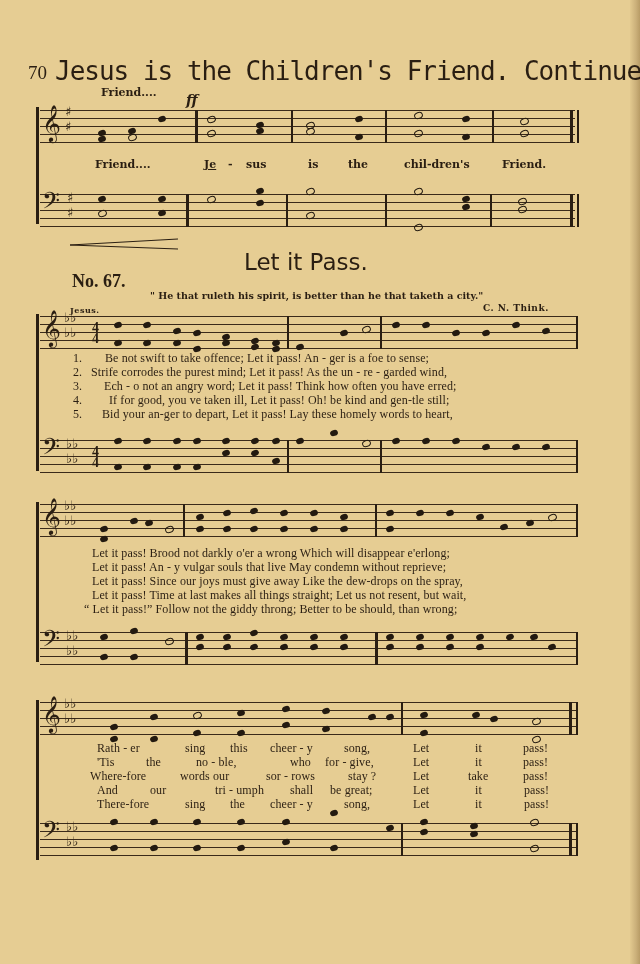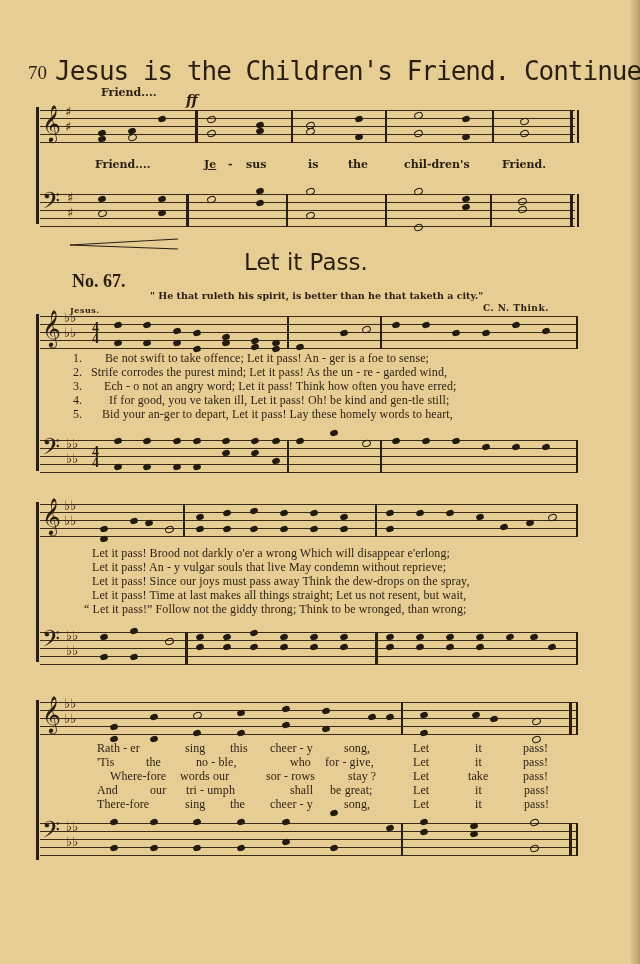--- a/index.html
+++ b/index.html
@@ -247,23 +247,23 @@
 <div class="note" style="left:386px;top:526px;"></div>
 <div class="note" style="left:416px;top:510px;"></div>
 <div class="note" style="left:446px;top:510px;"></div>
 <div class="note" style="left:476px;top:514px;"></div>
 <div class="note" style="left:500px;top:524px;"></div>
 <div class="note" style="left:526px;top:520px;"></div>
 <div class="note open" style="left:548px;top:514px;"></div>
 
 <div class="abs lyric" style="left:92px;top:546px;">Let   it pass! Brood not darkly o'er a wrong Which will disappear e'erlong;</div>
 <div class="abs lyric" style="left:92px;top:560px;">Let   it  pass!  An - y    vulgar souls that live May condemn without reprieve;</div>
-<div class="abs lyric" style="left:92px;top:574px;">Let   it  pass! Since our joys must pass away  Think the dew-drops on the spray,</div>
+<div class="abs lyric" style="left:92px;top:574px;">Let   it  pass! Since our joys must give away  Like the dew-drops on the spray,</div>
 <div class="abs lyric" style="left:92px;top:588px;">Let it pass! Time at last makes all things straight; Let us not resent, but wait,</div>
-<div class="abs lyric" style="left:84px;top:602px;">“ Let  it pass!” Follow not the giddy throng; Think to be wronged, than wrong;</div>
+<div class="abs lyric" style="left:84px;top:602px;">“ Let  it pass!” Follow not the giddy throng; Better to be should, than wrong;</div>
 
 <div class="staff" style="left:40px;top:632px;width:538px;">
   <div class="line" style="top:0"></div>
     <div class="line" style="top:8px"></div>
     <div class="line" style="top:16px"></div>
     <div class="line" style="top:24px"></div>
     <div class="line" style="top:32px"></div>
 </div>
 <div class="clef" style="left:42px;top:628px;font-size:28px;">𝄢</div>
 <div class="key" style="left:66px;top:628px;">♭♭<br>♭♭</div>
@@ -345,31 +345,31 @@
 
   <div class="abs lyric" style="left:97px;top:755px;">'Tis</div>
   <div class="abs lyric" style="left:146px;top:755px;">the</div>
   <div class="abs lyric" style="left:196px;top:755px;">no - ble,</div>
   <div class="abs lyric" style="left:290px;top:755px;">who</div>
   <div class="abs lyric" style="left:325px;top:755px;">for - give,</div>
   <div class="abs lyric" style="left:413px;top:755px;">Let</div>
   <div class="abs lyric" style="left:475px;top:755px;">it</div>
   <div class="abs lyric" style="left:523px;top:755px;">pass!</div>
 
-  <div class="abs lyric" style="left:110px;top:769px;">Where-fore</div>
+  <div class="abs lyric" style="left:90px;top:769px;">Where-fore</div>
   <div class="abs lyric" style="left:180px;top:769px;">words our</div>
   <div class="abs lyric" style="left:266px;top:769px;">sor - rows</div>
   <div class="abs lyric" style="left:348px;top:769px;">stay ?</div>
   <div class="abs lyric" style="left:413px;top:769px;">Let</div>
   <div class="abs lyric" style="left:468px;top:769px;">take</div>
   <div class="abs lyric" style="left:523px;top:769px;">pass!</div>
 
   <div class="abs lyric" style="left:97px;top:783px;">And</div>
   <div class="abs lyric" style="left:150px;top:783px;">our</div>
-  <div class="abs lyric" style="left:186px;top:783px;">tri - umph</div>
+  <div class="abs lyric" style="left:215px;top:783px;">tri - umph</div>
   <div class="abs lyric" style="left:290px;top:783px;">shall</div>
   <div class="abs lyric" style="left:330px;top:783px;">be  great;</div>
   <div class="abs lyric" style="left:413px;top:783px;">Let</div>
   <div class="abs lyric" style="left:475px;top:783px;">it</div>
   <div class="abs lyric" style="left:524px;top:783px;">pass!</div>
 
   <div class="abs lyric" style="left:97px;top:797px;">There-fore</div>
   <div class="abs lyric" style="left:185px;top:797px;">sing</div>
   <div class="abs lyric" style="left:230px;top:797px;">the</div>
   <div class="abs lyric" style="left:270px;top:797px;">cheer - y</div>

